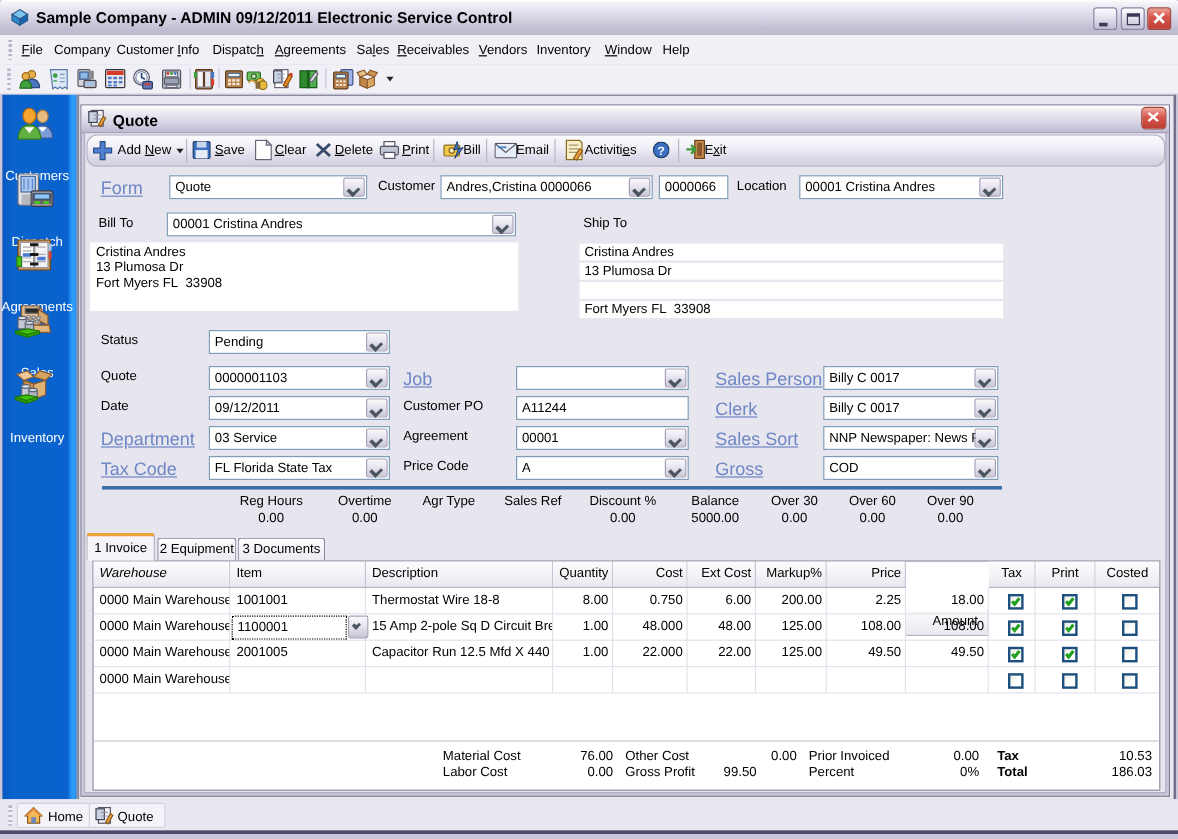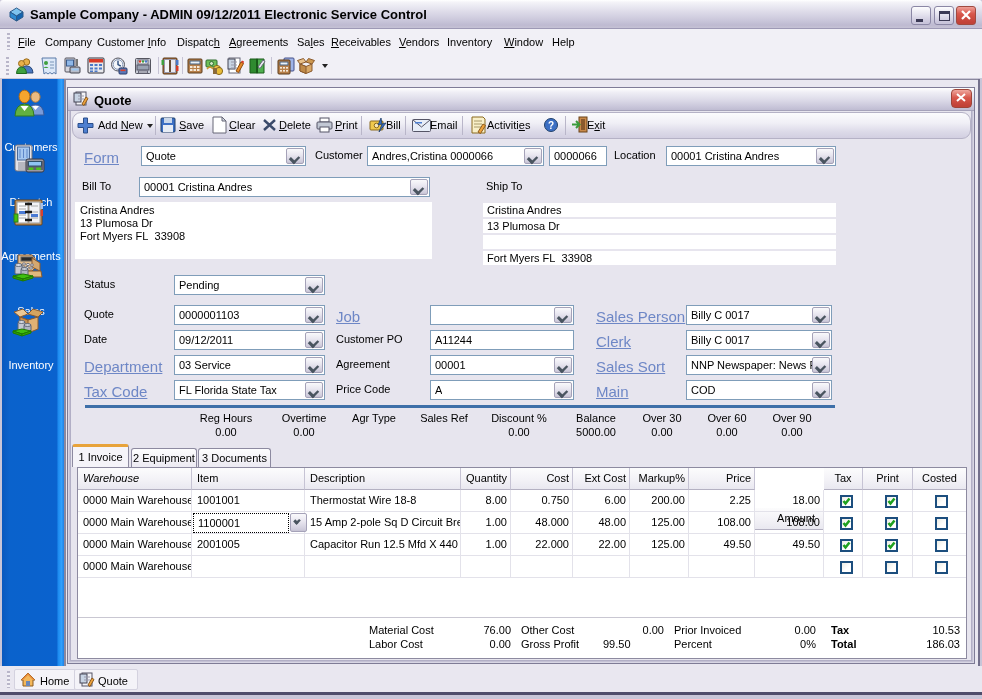--- a/index.html
+++ b/index.html
@@ -474,21 +474,21 @@
 <div class="abs link" style="left:84px;top:383px;">Tax Code</div>
 <div class="abs cb" style="left:174px;top:380px;width:151px;">
     <span class="t">FL Florida State Tax</span>
     <div class="cbbtn"></div>
   </div>
 <div class="abs lab" style="left:336px;top:383px;">Price Code</div>
 <div class="abs cb" style="left:430px;top:380px;width:144px;">
     <span class="t">A</span>
     <div class="cbbtn"></div>
   </div>
-<div class="abs link" style="left:596px;top:383px;">Main</div>
+<div class="abs link" style="left:596px;top:383px;">Gross</div>
 <div class="abs cb" style="left:686px;top:380px;width:146px;">
     <span class="t">COD</span>
     <div class="cbbtn"></div>
   </div>
 
 <div class="abs" style="left:85px;top:405px;width:750px;height:3px;background:#3E6FA8;"></div>
 <div class="abs lab" style="left:186px;top:412px;width:80px;text-align:center;">Reg Hours</div>
 <div class="abs lab" style="left:186px;top:426px;width:80px;text-align:center;">0.00</div>
 <div class="abs lab" style="left:264px;top:412px;width:80px;text-align:center;">Overtime</div>
 <div class="abs lab" style="left:264px;top:426px;width:80px;text-align:center;">0.00</div>

